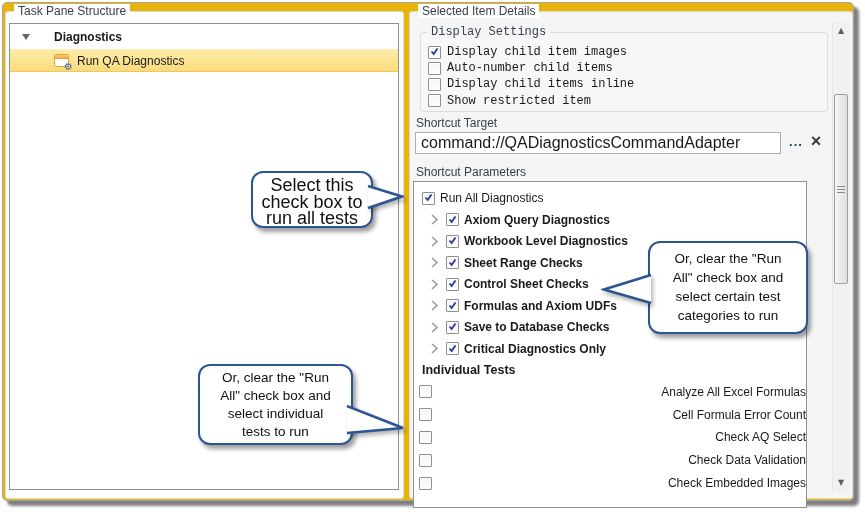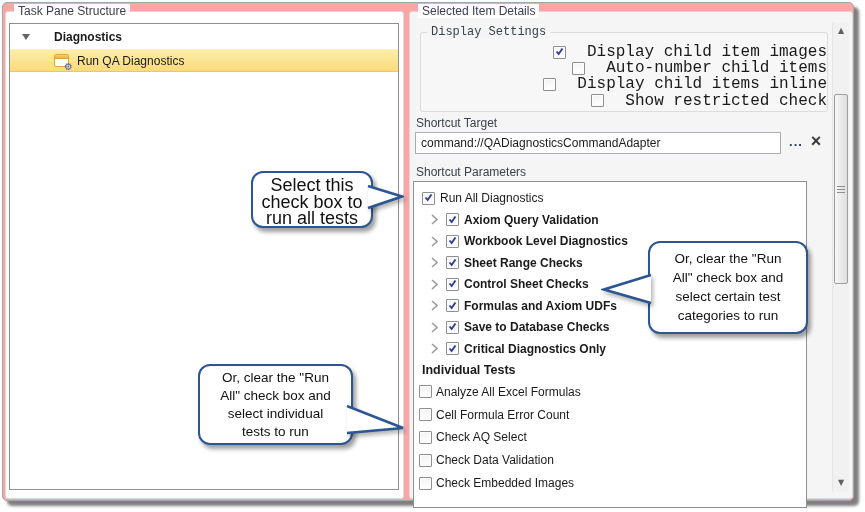--- a/index.html
+++ b/index.html
@@ -6,21 +6,21 @@
   html,body { width: 865px; height: 512px; }
   body {
     position: relative;
     font-family: "Liberation Sans", "DejaVu Sans", sans-serif;
     background: #ffffff;
     overflow: hidden;
     color: #1a1a1a;
   }
   .window {
     position: absolute; left: 2px; top: 2px; width: 852px; height: 499px;
-    background: #fca5a5; border: 1px solid #a6a6a6; border-radius: 5px;
+    background: #eab308; border: 1px solid #a6a6a6; border-radius: 5px;
     box-shadow: 5px 5px 3px rgba(104,104,104,0.85);
   }
   
   .gb { position: absolute; border: 1px solid #d9d9d9; border-radius: 3px; }
   .gb-label {
     position: absolute; top: -8px; left: 8px; padding: 0 4px;
     font-size: 12px; color: #39414d; background: #fff; white-space: nowrap;
   }
   .gb-left  { left: 2px;  top: 8px; width: 399px; height: 488px; background: #fff; }
   .gb-right { left: 406px; top: 8px; width: 444px; height: 488px; background: #f5f5f5; }
@@ -49,27 +49,27 @@
   .gear { position: absolute; right: -5px; bottom: -6px; font-size: 10px; line-height: 10px;
     color: #4668b0; font-family: "DejaVu Sans", sans-serif; }
 
   
   .gb-display {
     position: absolute; left: 417px; top: 29px; width: 408px; height: 80px;
     border: 1px solid #dcdcdc; border-radius: 3px; background: #f7f7f7; font-family: Liberation Mono, monospace;
   }
   .gb-display .gb-label { background: #f5f5f5; left: 6px; }
   .opt-rows { padding: 11px 0 0 7px; }
-  .opt-row { display: flex; align-items: center; gap: 21px; height: 16.2px; font-size: 16px; justify-content: flex-end; }
+  .opt-row { display: flex; align-items: center; gap: 6px; height: 16.2px; font-size: 12px; }
 
   .field-label { position: absolute; font-size: 12px; color: #39414d; }
   .st-input {
     position: absolute; left: 412px; top: 129px; width: 366px; height: 22px;
     border: 1px solid #abadb3; background: #fff; padding: 0 5px;
-    font-family: inherit; font-size: 12px; color: #1a1a1a;
+    font-family: inherit; font-size: 16px; color: #1a1a1a;
   }
   .btn-browse {
     position: absolute; left: 785px; top: 131px; width: 16px; height: 18px;
     font-size: 13px; font-weight: bold; color: #1e3a5f; letter-spacing: 1px;
     text-align: center; cursor: default;
   }
   .btn-clear {
     position: absolute; left: 804px; top: 128px; width: 18px; height: 20px;
     font-size: 18px; font-weight: bold; color: #3a3a3a; text-align: center;
     line-height: 20px; cursor: default;
@@ -78,21 +78,21 @@
   .splist {
     position: absolute; left: 410px; top: 178px; width: 394px; height: 327px;
     background: #fff; border: 1px solid #8e8f8f; padding-top: 5px; overflow: hidden;
   }
   .row { display: flex; align-items: center; font-size: 12px; }
   .row-runall { height: 22px; padding-left: 8px; gap: 5px; }
   .row-cat { height: 21.5px; padding-left: 17px; }
   .row-cat .chev { margin-right: 8px; }
   .row-cat .cb { margin-right: 5px; }
   .row-header { height: 21px; padding-left: 8px; font-weight: bold; font-size: 12.5px; }
-  .row-ind { height: 22.8px; padding-left: 5px; gap: 4px; }
+  .row-ind { height: 22.8px; padding-left: 5px; gap: 4px; justify-content: space-between; }
   .lbl-bold { font-weight: bold; }
 
   
   .cb {
     width: 13px; height: 13px; flex: none; border: 1px solid #8e8f8f; border-radius: 1px;
     background: linear-gradient(#f4f4f4, #fefefe);
     box-shadow: inset 0 0 0 1px #fdfdfd;
     display: inline-flex; align-items: center; justify-content: center;
   }
   .cb svg { display: none; width: 11px; height: 11px; margin-top: -1px; }
@@ -173,21 +173,21 @@
       <div class="opt-row">
         <span class="cb"></span>
         <span>Auto-number child items</span>
       </div>
       <div class="opt-row">
         <span class="cb"></span>
         <span>Display child items inline</span>
       </div>
       <div class="opt-row">
         <span class="cb"></span>
-        <span>Show restricted check</span>
+        <span>Show restricted item</span>
       </div>
     </div>
   </div>
 
   <span class="field-label" style="left:413px; top:113px;">Shortcut Target</span>
   <input class="st-input" type="text" value="command://QADiagnosticsCommandAdapter" style="">
   <span class="btn-browse">...</span>
   <span class="btn-clear">×</span>
 
   <span class="field-label" style="left:413px; top:162px;">Shortcut Parameters</span>
@@ -206,21 +206,21 @@
       <span class="chev">
           <svg viewBox="0 0 7 11">
             <path d="M1 1 L6 5.5 L1 10" fill="none" stroke="#9c9c9c" stroke-width="1.6"></path>
           </svg>
         </span>
       <span class="cb checked">
           <svg viewBox="0 0 13 13">
             <path d="M3 6.5 L5.5 9.5 L10 3" fill="none" stroke="#2d3d94" stroke-width="2.2"></path>
           </svg>
         </span>
-      <span class="lbl-bold">Axiom Query Validation</span>
+      <span class="lbl-bold">Axiom Query Diagnostics</span>
     </div>
     <div class="row row-cat">
       <span class="chev">
           <svg viewBox="0 0 7 11">
             <path d="M1 1 L6 5.5 L1 10" fill="none" stroke="#9c9c9c" stroke-width="1.6"></path>
           </svg>
         </span>
       <span class="cb checked">
           <svg viewBox="0 0 13 13">
             <path d="M3 6.5 L5.5 9.5 L10 3" fill="none" stroke="#2d3d94" stroke-width="2.2"></path>

